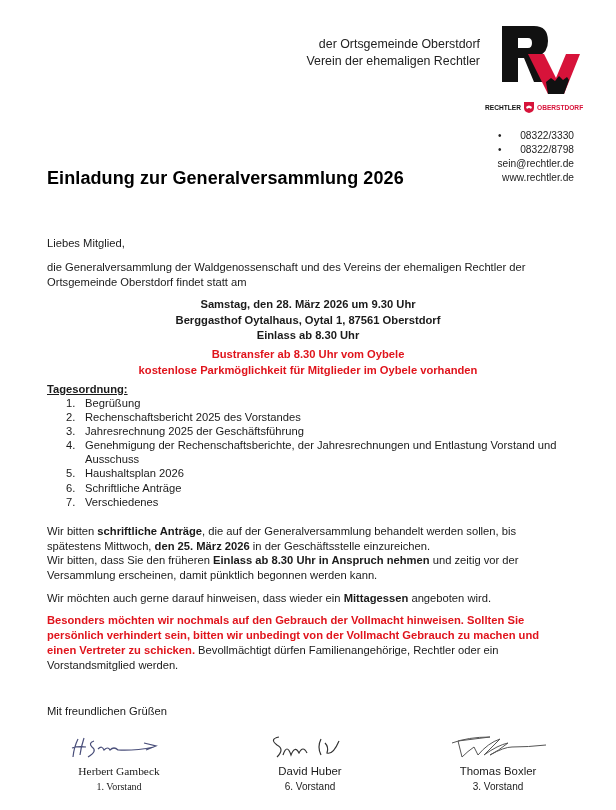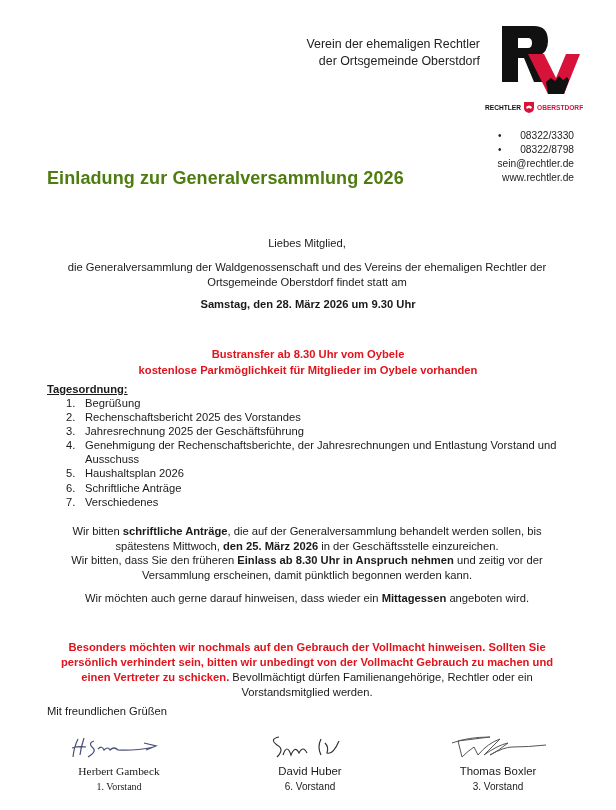--- a/index.html
+++ b/index.html
@@ -9,50 +9,50 @@
       font-size: 11.2px; line-height: 1.35;
     }
     .abs { position: absolute; }
     .org-name { right: 136px; top: 36px; text-align: right; font-size: 12.4px; line-height: 17px; color: #222; }
     .logo { left: 500px; top: 24px; width: 80px; height: 72px; }
     .logo-sub { left: 481px; top: 99px; width: 120px; height: 16px; }
     .contact { left: 466px; top: 129px; width: 108px; font-size: 10.2px; line-height: 14px; color: #222; }
     .contact .row { text-align: right; }
     .contact .phone { display: flex; justify-content: space-between; padding-left: 32px; }
     .contact .bullet { font-size: 10px; }
-    .title { left: 47px; top: 166px; font-size: 18px; font-weight: bold; color: #4d7c0f; letter-spacing: 0.1px; }
-    .para { left: 47px; width: 520px; text-align: center; }
+    .title { left: 47px; top: 166px; font-size: 18px; font-weight: bold; color: #000000; letter-spacing: 0.1px; }
+    .para { left: 47px; width: 520px; }
     .greeting { top: 236px; }
     .intro { top: 260px; }
     .center-block { left: 0; width: 616px; text-align: center; font-weight: bold; }
     .event { top: 297px; line-height: 15.5px; }
     .transfer { top: 347px; color: #e0141c; line-height: 15.5px; }
     .agenda-title { left: 47px; top: 382px; font-weight: bold; text-decoration: underline; }
     .agenda { left: 66px; top: 396px; width: 520px; margin: 0; padding: 0; list-style: none; line-height: 14.1px; }
     .agenda li { display: flex; }
     .agenda .num { width: 19px; flex: none; }
     .agenda .txt { flex: 1; }
     .p1 { top: 517px; margin-top: 7px; }
     .p2 { top: 553px; }
     .p3 { top: 591px; }
-    .p4 { top: 612px; margin-top: 27px; }
+    .p4 { top: 612px; }
     .red-bold { color: #e0141c; font-weight: bold; }
     b { font-weight: bold; }
     .closing { left: 47px; top: 704px; }
     .sig { width: 160px; text-align: center; top: 733px; }
     .sig svg { display: block; margin: 0 auto; }
     .sig .name { font-size: 11.4px; margin-top: 3px; }
     .sig .role { font-size: 10px; margin-top: 1px; }
   </style>
 </head>
 <body>
 
 <div class="abs org-name">
+  <div>der Ortsgemeinde Oberstdorf</div>
   <div>Verein der ehemaligen Rechtler</div>
-  <div>der Ortsgemeinde Oberstdorf</div>
 </div>
 
 <svg class="abs logo" viewBox="0 0 80 72">
 
   <path d="M2 2 H34 Q48 2 48 17 Q48 29 38 32 L50 58 H34 L24 34 H18 V58 H2 Z M18 14 V24 H28 Q32 24 32 19 Q32 14 28 14 Z" fill="#111111"></path>
 
   <path d="M28 30 H44 L56 54 L66 30 H80 L64 70 H48 Z" fill="#d7133a"></path>
 
   <path d="M46 58 L51 54 L55 57 L59 52 L63 56 L67 53 L69 56 L64 70 H48 Z" fill="#111111"></path>
 </svg>
@@ -77,20 +77,22 @@
   <div class="row">www.rechtler.de</div>
 </div>
 
 <div class="abs title">Einladung zur Generalversammlung 2026</div>
 
 <div class="abs para greeting">Liebes Mitglied,</div>
 <div class="abs para intro">die Generalversammlung der Waldgenossenschaft und des Vereins der ehemaligen Rechtler der Ortsgemeinde Oberstdorf findet statt am</div>
 
 <div class="abs center-block event">
   <div>Samstag, den 28. März 2026 um 9.30 Uhr</div>
+  <div>Berggasthof Oytalhaus, Oytal 1, 87561 Oberstdorf</div>
+  <div>Einlass ab 8.30 Uhr</div>
 </div>
 
 <div class="abs center-block transfer">
   <div>Bustransfer ab 8.30 Uhr vom Oybele</div>
   <div>kostenlose Parkmöglichkeit für Mitglieder im Oybele vorhanden</div>
 </div>
 
 <div class="abs agenda-title">Tagesordnung:</div>
 <ol class="abs agenda">
   <li>

